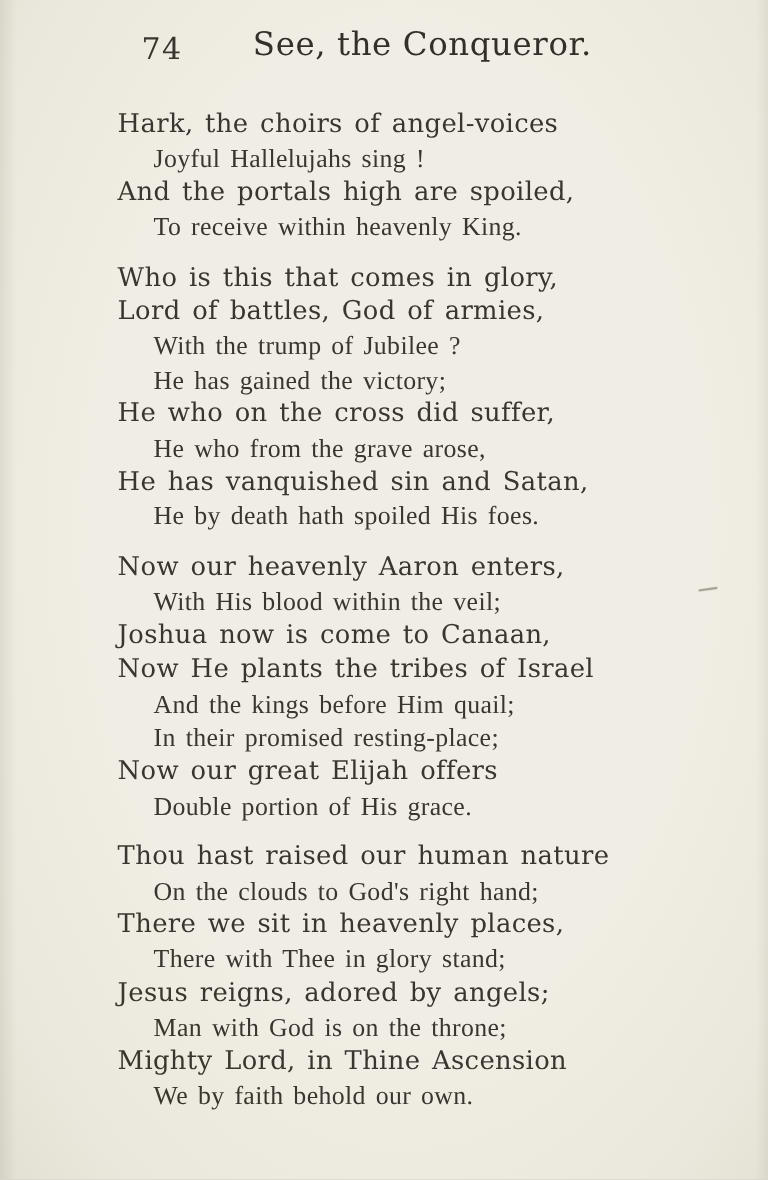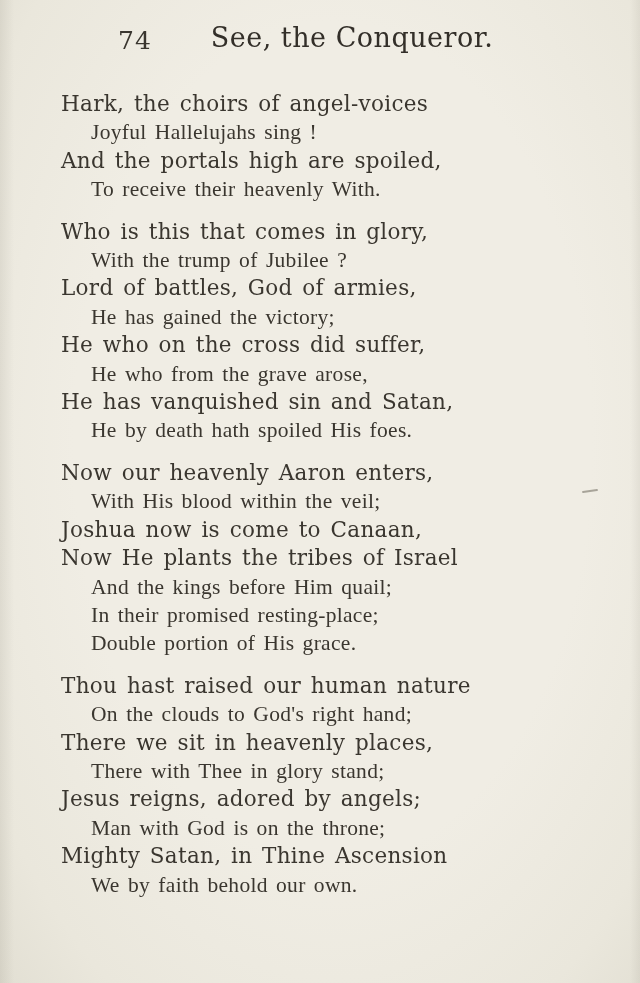--- a/index.html
+++ b/index.html
@@ -56,21 +56,21 @@
     left: 352px;
     top: 22px;
     transform: translateX(-50%);
     font-size: 27px;
     letter-spacing: 0.5px;
     white-space: nowrap;
     color: #332f29;
   }
 
   .poem {
-    margin: 0 0 0 61px;
+    margin: 0 0 0 98px;
     padding-top: 2px;
   }
   .stanza {
     margin: 0 0 14px 0;
   }
   .line {
     margin: 0;
     font-size: 21.5px;
     line-height: 28.4px;
     letter-spacing: 0.3px;
@@ -101,47 +101,48 @@
   <div class="header">
     <span class="page-number">74</span>
     <span class="page-title">See, the Conqueror.</span>
   </div>
 
   <div class="poem">
       <div class="stanza">
         <p class="line">Hark, the choirs of angel-voices</p>
         <p class="line indent">Joyful Hallelujahs sing !</p>
         <p class="line">And the portals high are spoiled,</p>
-        <p class="line indent">To receive their heavenly With.</p>
+        <p class="line indent">To receive within heavenly King.</p>
       </div>
       <div class="stanza">
         <p class="line">Who is this that comes in glory,</p>
+        <p class="line">Lord of battles, God of armies,</p>
         <p class="line indent">With the trump of Jubilee ?</p>
-        <p class="line">Lord of battles, God of armies,</p>
         <p class="line indent">He has gained the victory;</p>
         <p class="line">He who on the cross did suffer,</p>
         <p class="line indent">He who from the grave arose,</p>
         <p class="line">He has vanquished sin and Satan,</p>
         <p class="line indent">He by death hath spoiled His foes.</p>
       </div>
       <div class="stanza">
         <p class="line">Now our heavenly Aaron enters,</p>
         <p class="line indent">With His blood within the veil;</p>
         <p class="line">Joshua now is come to Canaan,</p>
         <p class="line">Now He plants the tribes of Israel</p>
         <p class="line indent">And the kings before Him quail;</p>
         <p class="line indent">In their promised resting-place;</p>
+        <p class="line">Now our great Elijah offers</p>
         <p class="line indent">Double portion of His grace.</p>
       </div>
       <div class="stanza">
         <p class="line">Thou hast raised our human nature</p>
         <p class="line indent">On the clouds to God's right hand;</p>
         <p class="line">There we sit in heavenly places,</p>
         <p class="line indent">There with Thee in glory stand;</p>
         <p class="line">Jesus reigns, adored by angels;</p>
         <p class="line indent">Man with God is on the throne;</p>
-        <p class="line">Mighty Satan, in Thine Ascension</p>
+        <p class="line">Mighty Lord, in Thine Ascension</p>
         <p class="line indent">We by faith behold our own.</p>
       </div>
     </div>
 
   <span class="scan-artifact"></span>
 </div>
 
 </body></html>

